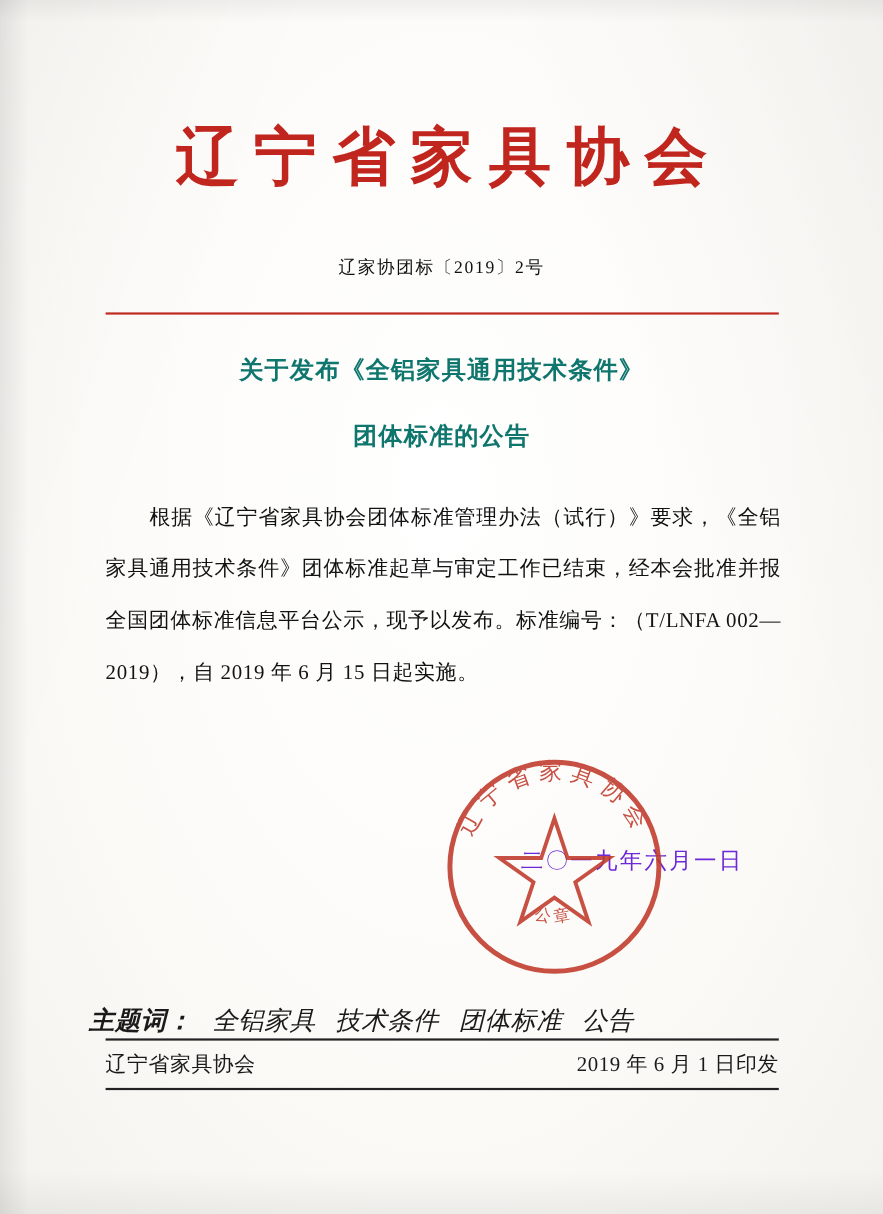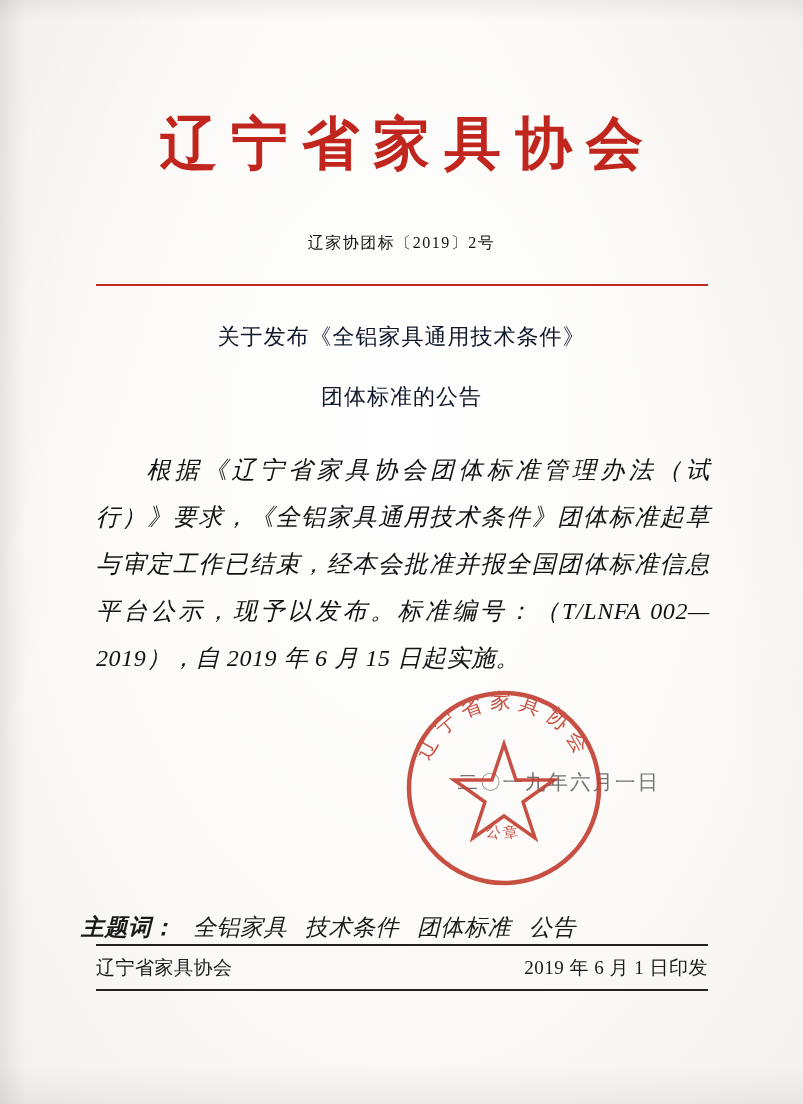--- a/index.html
+++ b/index.html
@@ -63,58 +63,57 @@
     height: 2px;
     background: #bf2a20;
   }
 
   .title-line {
     position: absolute;
     left: 0;
     right: 0;
     text-align: center;
     font-size: 22px;
-    font-weight: normal;
+    font-weight: bold;
     letter-spacing: 1px;
-    color: #0f172a;
+    color: #0f766e;
   }
   .title-line.l1 { top: 322px; }
   .title-line.l2 { top: 382px; }
 
   .body-text {
     position: absolute;
     top: 447px;
     left: 96px;
     width: 614px;
-    font-size: 24px;
+    font-size: 19px;
     line-height: 47px;
     letter-spacing: 0.6px;
     text-align: justify;
     color: #121212;
-    font-style: italic;
   }
   .body-text p {
     margin: 0 0 0 0;
   }
   .body-text p.indent {
     text-indent: 2.1em;
   }
   .body-text p.second {
     margin-top: 0;
   }
 
   .date-line {
     position: absolute;
     top: 768px;
-    left: 0;
+    left: 16px;
     width: 660px;
     text-align: right;
     font-size: 20.5px;
     letter-spacing: 2px;
-    color: #737373;
+    color: #6d28d9;
   }
 
   
   .seal {
     position: absolute;
     left: 398px;
     top: 682px;
     width: 212px;
     height: 212px;
     pointer-events: none;

